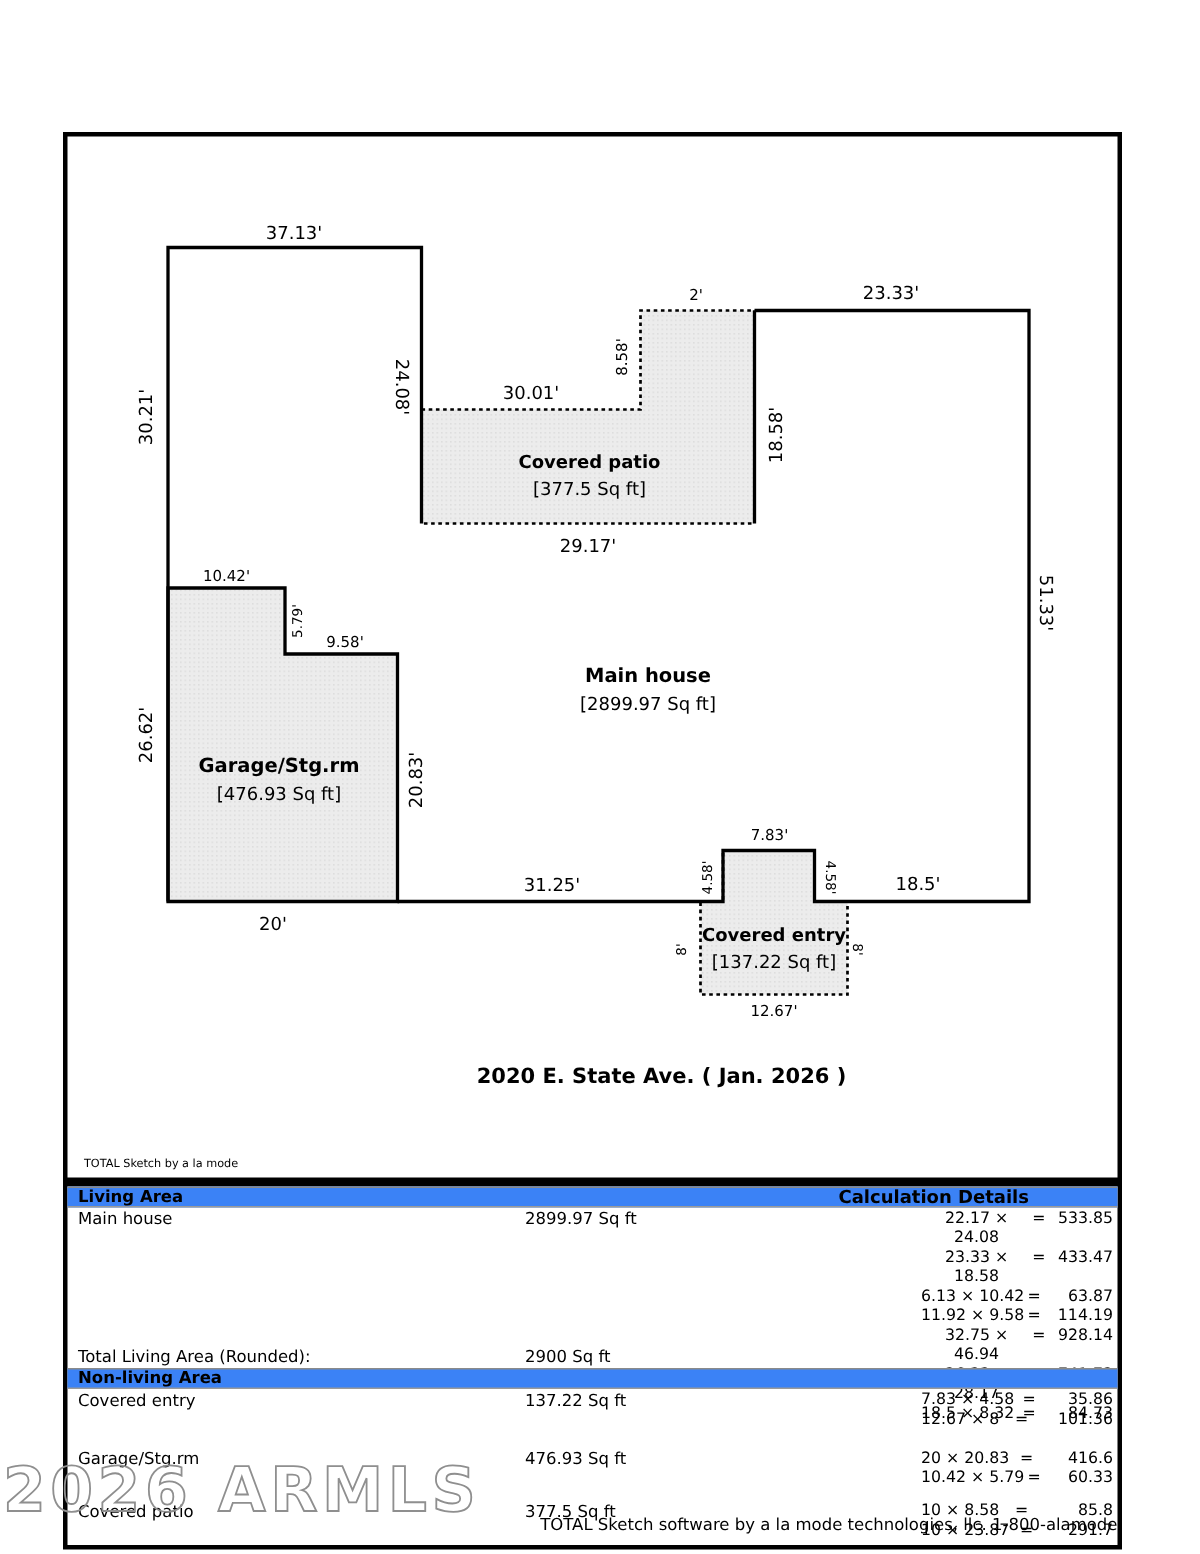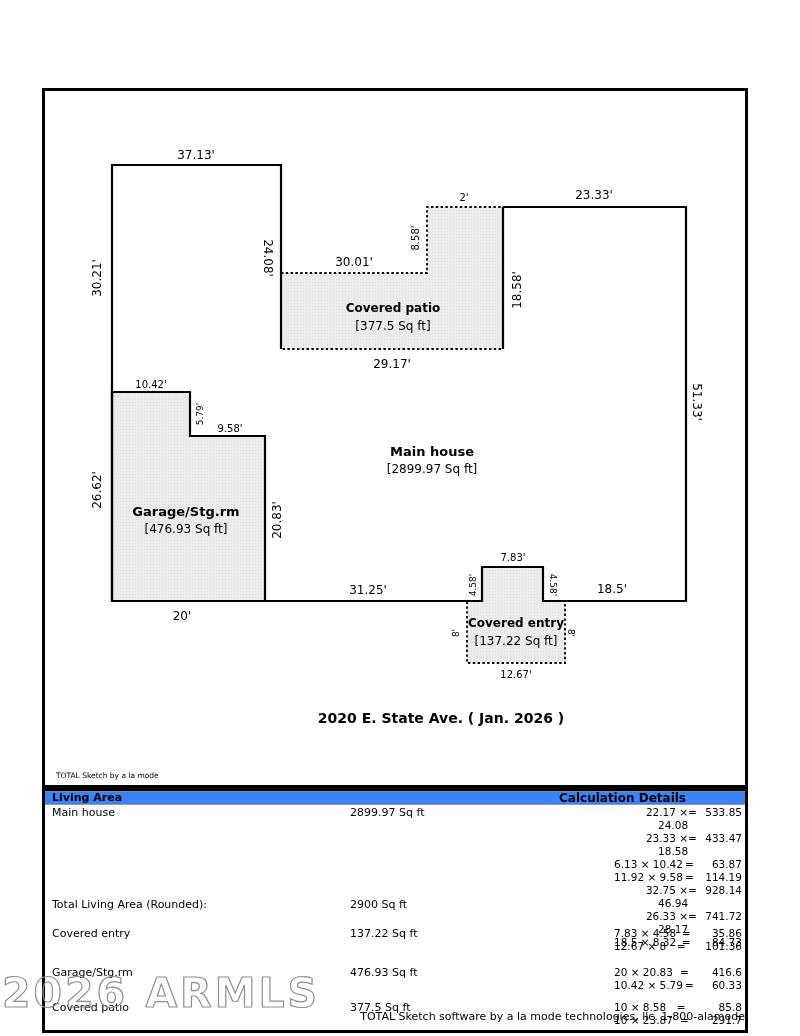--- a/index.html
+++ b/index.html
@@ -38,21 +38,21 @@
     background:#3b82f6;border-top:1px solid #8a8a8a;border-bottom:1px solid #9a9a9a;
   }
   .bar .bar-label{position:absolute;left:7px;top:0;font-weight:bold;font-size:11px;line-height:12px;}
   .bar .bar-calc{position:absolute;left:470px;top:0;font-weight:bold;font-size:12px;line-height:12px;margin-left:44px;}
   .trow{position:absolute;left:0;width:100%;}
   .trow .rlabel{position:absolute;left:7px;top:2px;font-size:11px;white-space:nowrap;}
   .trow .rvalue{position:absolute;left:305px;top:2px;font-size:11px;white-space:nowrap;}
   .trow.boldrow .rlabel,.trow.boldrow .rvalue{font-weight:normal;}
   .calcblock{position:absolute;right:3px;top:2px;width:128px;}
   .calcline{display:flex;justify-content:space-between;font-size:10.5px;line-height:13px;}
-  .calcline .expr{text-align:right;}
+  .calcline .expr{text-align:center;}
   .calcline .cval{width:46px;text-align:right;}
   .table-footer{
     position:absolute;left:0;top:219px;width:100%;text-align:right;font-size:11px;
   }
   
   .watermark{
     position:absolute;left:2px;top:969px;font-size:41px;font-weight:bold;
     letter-spacing:3px;color:rgba(255,255,255,0.02);
     -webkit-text-stroke:1.2px #8f8f8f;z-index:50;pointer-events:none;
   }
@@ -168,20 +168,23 @@
           <span class="cval">84.73</span>
         </div>
     </div>
   </div>
 
   <div class="trow boldrow" style="top:105px">
     <span class="rlabel">Total Living Area (Rounded):</span>
     <span class="rvalue">2900 Sq ft</span>
   </div>
 
+  <div class="bar" style="top:121px">
+    <span class="bar-label">Non-living Area</span>
+  </div>
 
   <div class="trow" style="top:134px">
     <span class="rlabel">Covered entry</span>
     <span class="rvalue">137.22 Sq ft</span>
     <div class="calcblock">
       <div class="calcline">
           <span class="expr">7.83 × 4.58</span>
           <span class="eq">=</span>
           <span class="cval">35.86</span>
         </div>

